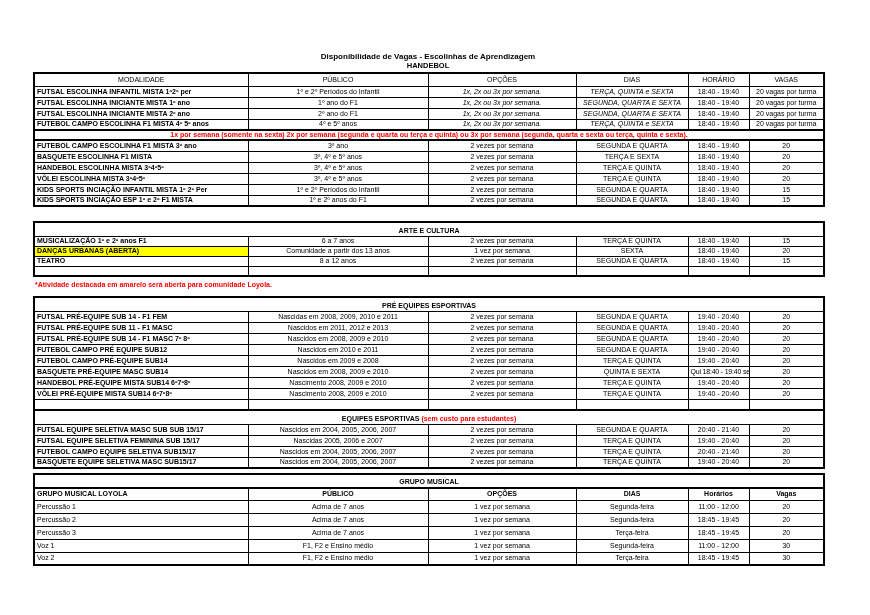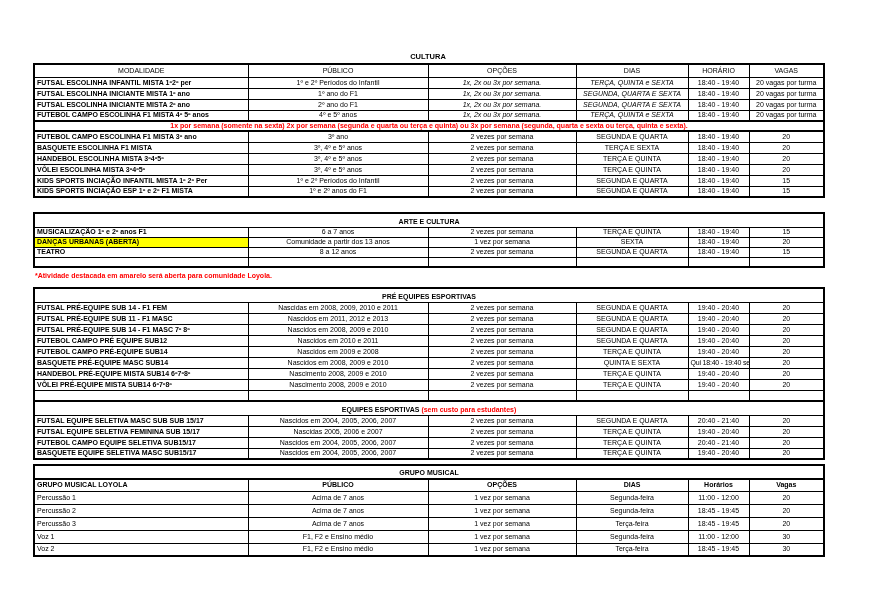--- a/index.html
+++ b/index.html
@@ -40,21 +40,22 @@
   }
   .noterow td { border-top:2px solid #000; border-bottom:2px solid #000; height:10px; }
   .note-red { color:#FF0000; font-weight:bold; font-size:7px; line-height:9px; margin:3px 0 7px 2px; }
 </style>
 </head>
 <body>
 
 <div class="page">
   <div class="sheet">
 
-    <div class="doc-sub">CULTURA</div>
+    <div class="doc-title">Disponibilidade de Vagas - Escolinhas de Aprendizagem</div>
+    <div class="doc-sub">HANDEBOL</div>
 
     <table class="t t-esportes">
       <colgroup>
         <col style="width:214px">
           <col style="width:180px">
           <col style="width:148px">
         <col style="width:112px">
           <col style="width:61px">
           <col style="width:75px">
       </colgroup>

